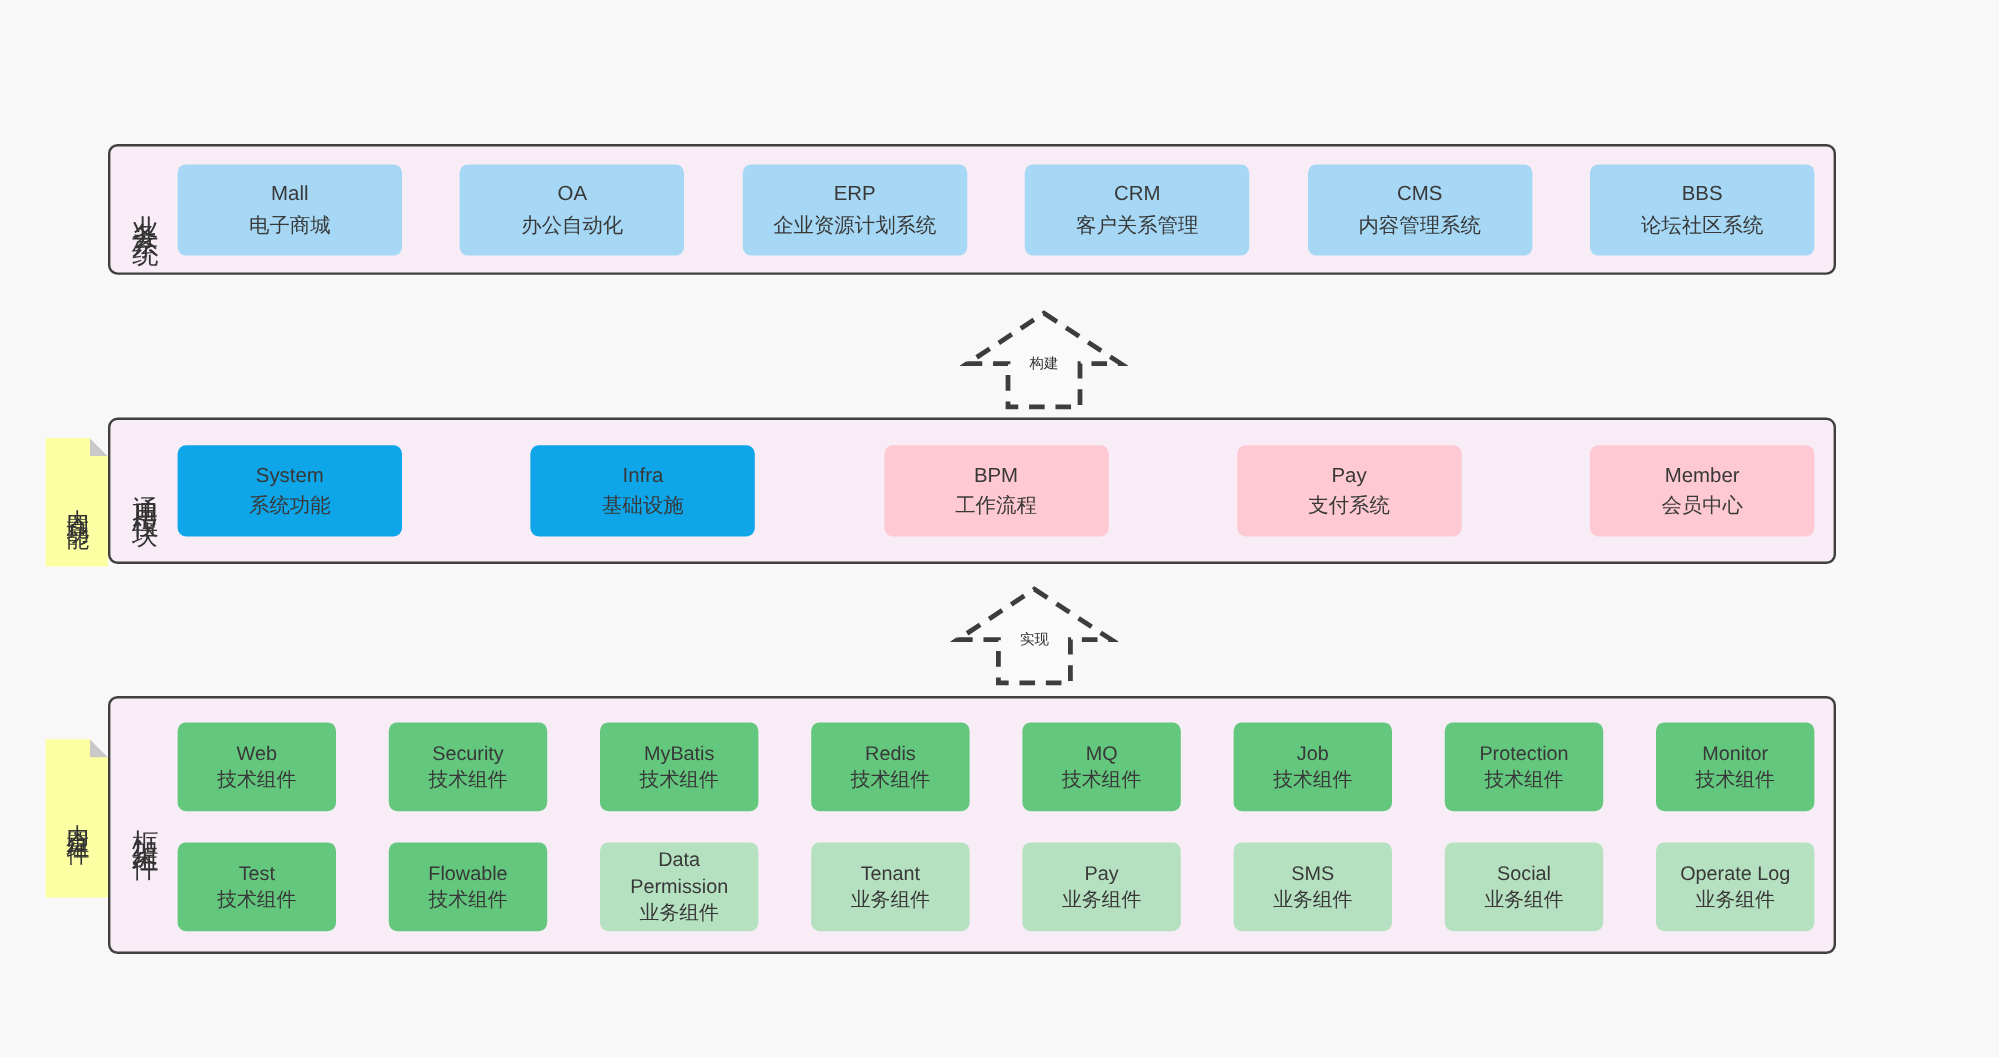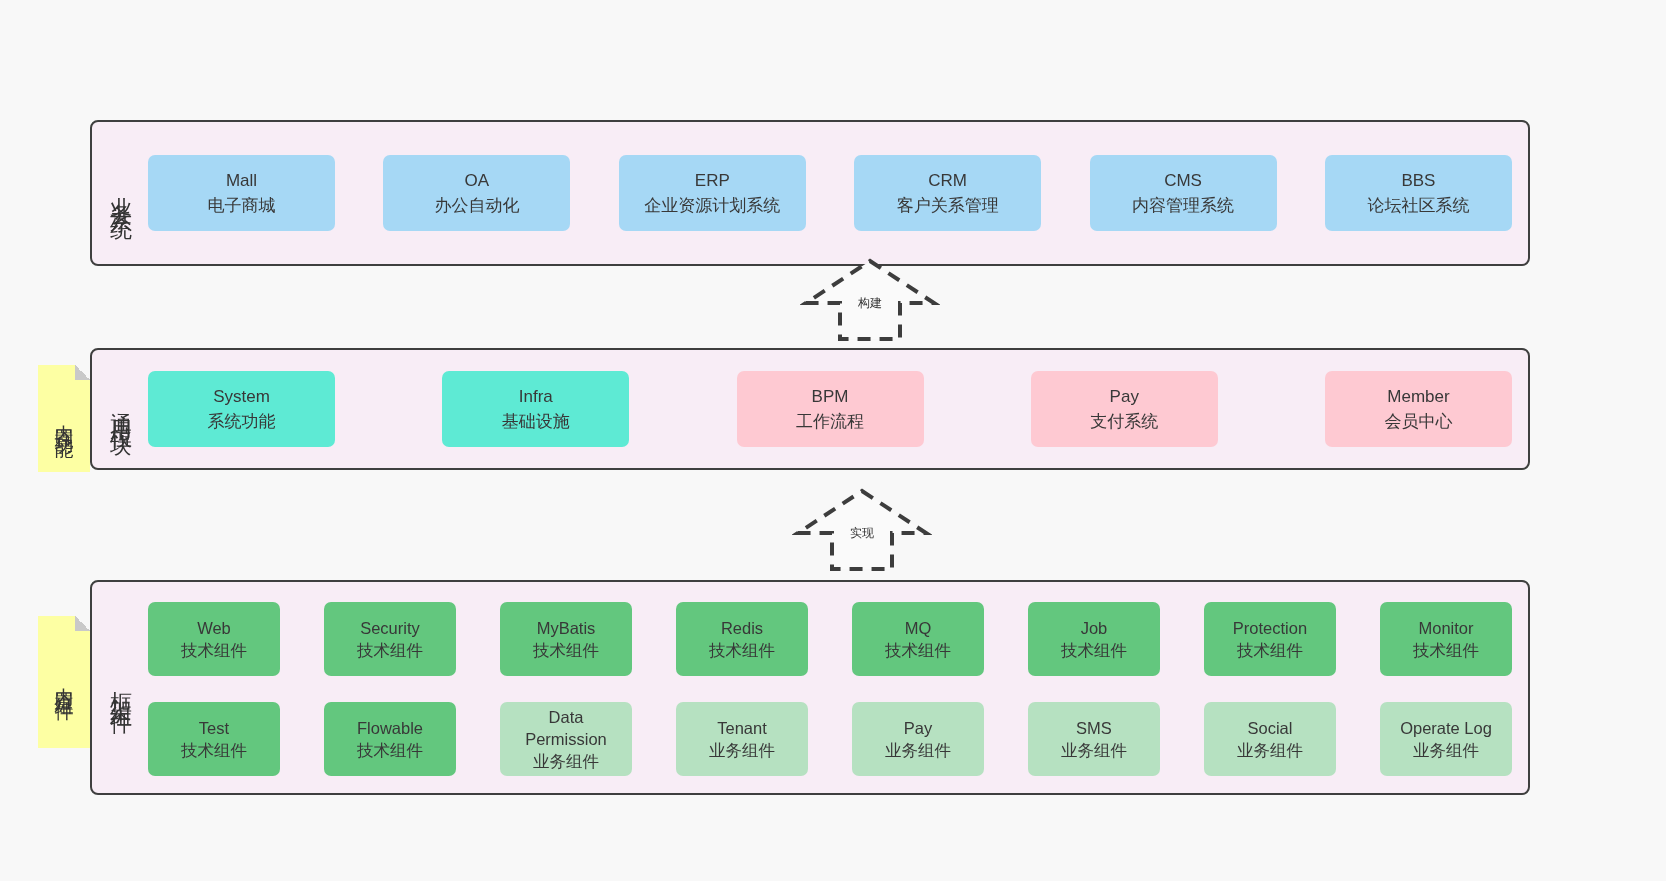--- a/index.html
+++ b/index.html
@@ -6,21 +6,21 @@
   body{
     width:1666px;height:881px;position:relative;overflow:hidden;
     background:#f8f8f8;
     font-family:"Liberation Sans","DejaVu Sans",sans-serif;
     color:#383838;
   }
   .panel{
     position:absolute;left:90px;width:1440px;box-sizing:border-box;
     background:#f8edf6;border:2px solid #3f3f3f;border-radius:8px;
   }
-  #panel-business{top:120px;height:146px;}
+  #panel-business{top:120px;height:109px;}
   #panel-modules{top:348px;height:122px;}
   #panel-components{top:580px;height:215px;}
 
   .v-label{
     position:absolute;left:14px;top:50%;transform:translateY(-50%);
     writing-mode:vertical-rl;text-orientation:upright;
     font-size:22px;letter-spacing:7px;color:#333;white-space:nowrap;
   }
   .boxes-row{
     position:absolute;left:56px;right:16px;top:50%;transform:translateY(-50%);
@@ -33,21 +33,21 @@
   .comp-row{display:flex;justify-content:space-between;}
 
   .box{
     display:flex;flex-direction:column;justify-content:center;align-items:center;
     text-align:center;border-radius:7px;box-sizing:border-box;padding:4px 6px;
   }
   .box-lg{width:187px;height:76px;font-size:17px;line-height:1.5;}
   .box-sm{width:132px;height:74px;font-size:16.5px;line-height:1.34;}
   .box-sm .box-name{max-width:100px;}
   .blue{background:#a6d8f5;}
-  .red{background:#5eead4;}
+  .red{background:#0ea5e9;}
   .pink{background:#fec9d2;}
   .green{background:#63c77e;}
   .lgreen{background:#b6e1c1;}
 
   .sticky{
     position:absolute;width:52px;background:#fdffa3;z-index:3;
     display:flex;align-items:center;justify-content:center;
   }
   #sticky-modules{left:38px;top:365px;height:107px;}
   #sticky-components{left:38px;top:616px;height:132px;}

